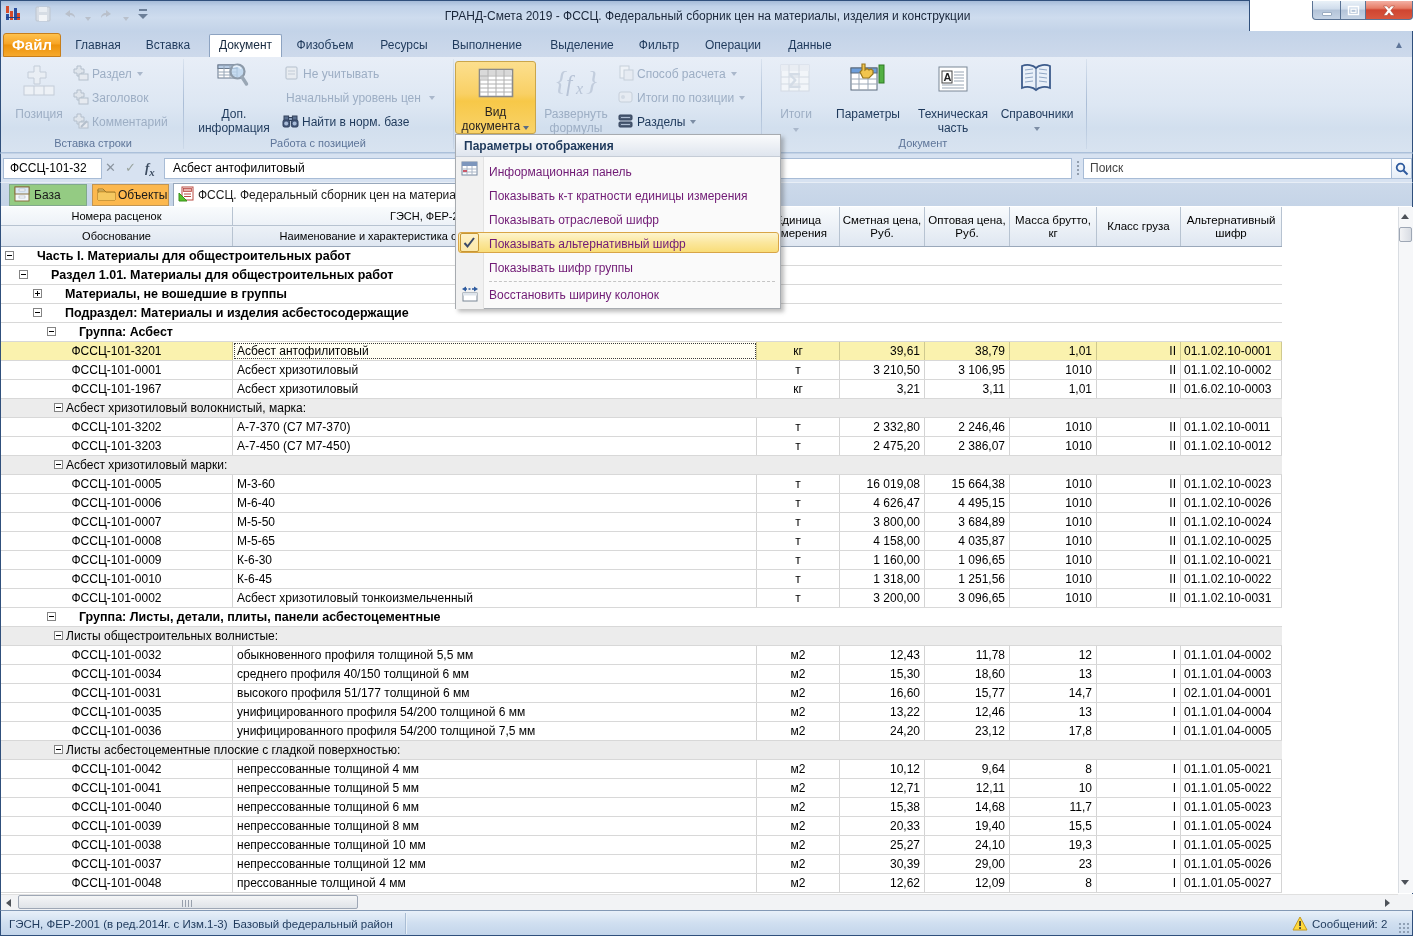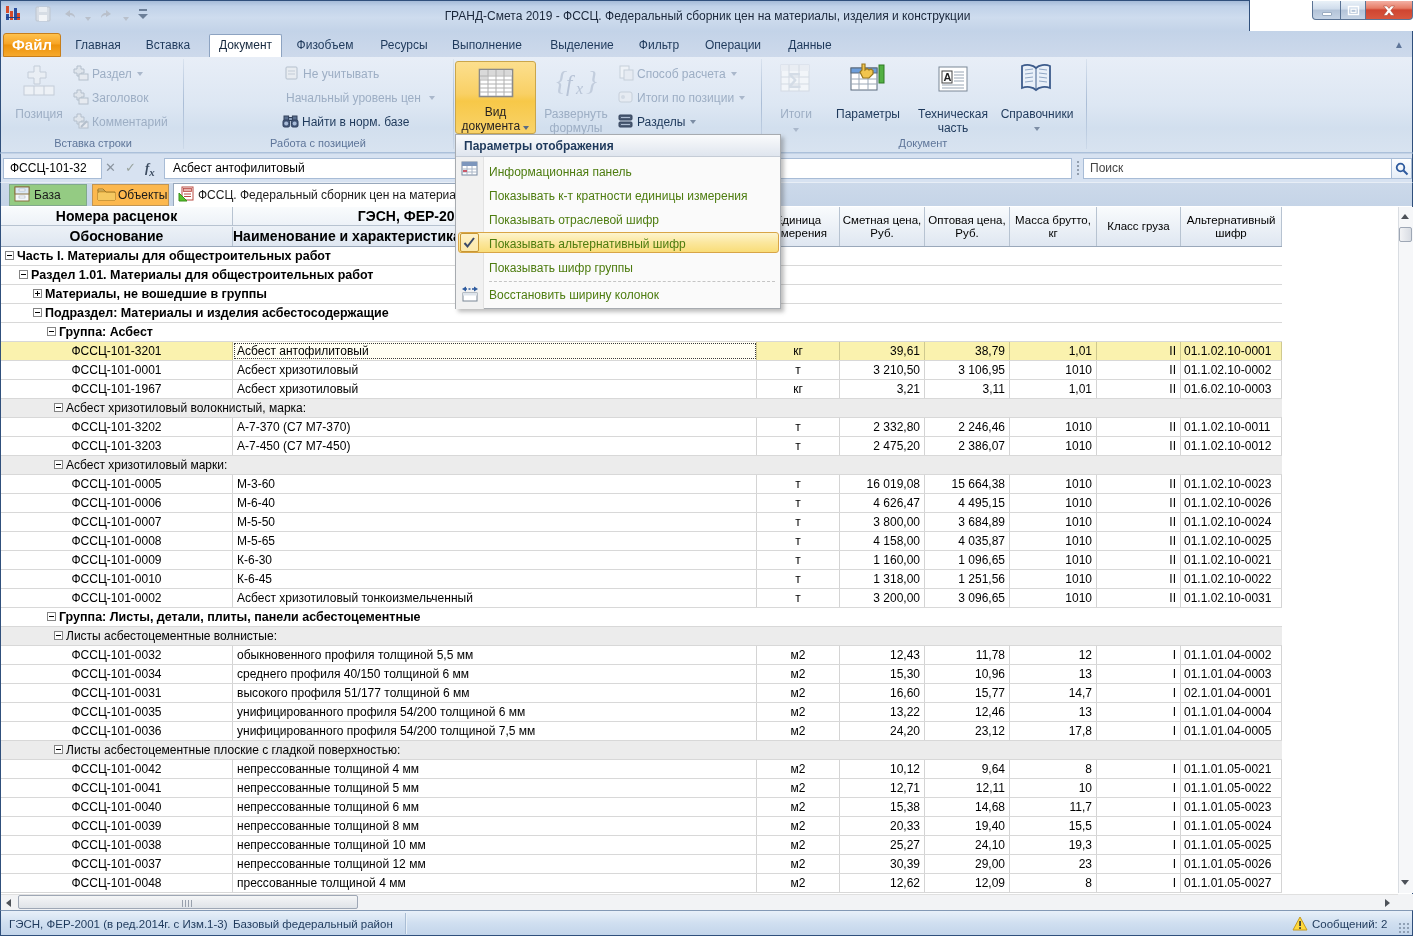--- a/index.html
+++ b/index.html
@@ -62,29 +62,29 @@
 .strip-btn{position:absolute;top:1px;height:22px;font-size:12px;line-height:20px;color:#1a1a1a;border:1px solid #98a8bc;}
 #btn-baza{left:8px;width:78px;background:#94cb83;border-color:#81a98c;padding-left:4px;}
 #btn-obj{left:91px;width:77px;background:#fcb84e;border-color:#c19553;padding-left:4px;}
 #dtab{position:absolute;left:172px;top:0px;width:450px;height:24px;background:#fff;border:1px solid #98a8bc;border-bottom:none;font-size:12px;line-height:22px;color:#1a1a1a;padding-left:4px;white-space:nowrap;overflow:hidden;}
 
 #docarea{position:absolute;left:0;top:206px;width:1413px;height:704px;background:#fff;border-left:1px solid #30507c;border-right:1px solid #30507c;}
 
 #thead{position:absolute;left:0;top:1px;width:1281px;height:40px;
  background:linear-gradient(180deg,#f9fbfd 0,#ecf1f7 50%,#dfe7f1 100%);border-bottom:1px solid #9aa8ba;}
 .hc{position:absolute;top:0;height:39px;border-right:1px solid #b7c3d1;color:#000;font-size:11.5px;text-align:center;display:flex;align-items:center;justify-content:center;line-height:13px;}
-.hc2{position:absolute;height:19px;border-right:1px solid #b7c3d1;color:#000;font-size:14px;text-align:center;line-height:19px;overflow:hidden;white-space:nowrap;font-weight:bold;}
+.hc2{position:absolute;height:19px;border-right:1px solid #b7c3d1;color:#000;font-size:11px;text-align:center;line-height:19px;overflow:hidden;white-space:nowrap;}
 
 .trow{position:absolute;left:0;width:1281px;height:19px;border-bottom:1px solid #d8d8d8;background:#fff;}
 .grow2{background:#ececec;}
 .trow .pm{position:absolute;top:4px;width:9px;height:9px;border:1px solid #848484;background:#fff;}
 .pmh{position:absolute;left:1px;top:3px;width:5px;height:1px;background:#000;}
 .pmv{position:absolute;left:3px;top:1px;width:1px;height:5px;background:#000;}
 .gtext{position:absolute;top:0;line-height:18px;font-size:12px;color:#000;white-space:nowrap;}
-.grow1 .gtext{font-weight:bold;font-size:12.5px;}
+.grow1 .gtext{font-weight:bold;font-size:12.5px;margin-left:20px;}
 .drow .c{position:absolute;top:0;height:18px;line-height:18px;font-size:12px;color:#000;white-space:nowrap;overflow:hidden;border-right:1px solid #d4d4d4;}
 .selr{background:#faf2ae;}
 .selr .c{border-right-color:#cfc98f;}
 #focuscell{outline:1px dotted #3a3a3a;outline-offset:-2px;background:#fffef2;}
 
 
 #vscroll{position:absolute;left:1397px;top:1px;width:15px;height:686px;background:#f6f7f9;border-left:1px solid #d9dde2;}
 #vthumb{position:absolute;left:1398px;top:21px;width:13px;height:15px;background:linear-gradient(90deg,#f2f3f5,#d8dce3);border:1px solid #9ea7b5;border-radius:2px;}
 .sarr{position:absolute;width:0;height:0;}
 #hscroll{position:absolute;left:0;top:688px;width:1397px;height:16px;background:#f2f3f5;border-top:1px solid #e0e0e0;}
@@ -99,21 +99,21 @@
  font-size:11.5px;color:#1e395b;}
 .stxt{position:absolute;top:5px;line-height:16px;}
 .ssep{position:absolute;top:2px;width:1px;height:21px;background:#a9bdd4;box-shadow:1px 0 0 #e8f0f8;}
 
 #menu{position:absolute;left:455px;top:134px;width:326px;height:175px;background:#fafafa;
  border:1px solid #a7abb0;box-shadow:3px 3px 4px rgba(70,70,70,.35);}
 #menuhdr{position:absolute;left:0;top:0;width:324px;height:22px;
  background:linear-gradient(180deg,#fafbfc 0,#dfe5ee 100%);border-bottom:1px solid #c5ccd6;
  font-weight:bold;color:#1e395b;font-size:12px;line-height:22px;padding-left:8px;}
 #menustrip{position:absolute;left:0;top:22px;width:28px;height:152px;background:#f1f1f1;border-right:1px solid #e2e2e2;}
-.mi{position:absolute;left:33px;height:24px;line-height:24px;font-size:12px;color:#4d7c0f;white-space:nowrap;}
+.mi{position:absolute;left:33px;height:24px;line-height:24px;font-size:12px;color:#701a75;white-space:nowrap;}
 #mhl{position:absolute;left:2px;top:97px;width:321px;height:21px;border:1px solid #d8a547;border-radius:3px;
  background:linear-gradient(180deg,#fdf5ce 0,#fbe79e 50%,#f9dd78 100%);}
 #mchk{position:absolute;left:4px;top:98px;width:19px;height:19px;border:1px solid #c79633;border-radius:2px;background:rgba(255,240,200,.6);}
 .msep{position:absolute;left:33px;top:146px;width:286px;border-top:1px dashed #c5c5c5;}
 .micon{position:absolute;left:5px;}
 .c0{left:0px;width:232px;}.c1{left:232px;width:524px;}.c2{left:756px;width:83px;}.c3{left:839px;width:85px;}.c4{left:924px;width:85px;}.c5{left:1009px;width:87px;}.c6{left:1096px;width:84px;}.c7{left:1180px;width:101px;}.c0{text-align:center;}.c1{padding-left:4px;}.c2{text-align:center;}.c3,.c4,.c5,.c6{text-align:right;padding-right:4px;}.c7{padding-left:3px;}</style></head><body>
 <div id="titlebar">
     <span class="abs" style="left:4px;top:4px"><svg width="16" height="16" viewBox="0 0 16 16">
         <rect x="1" y="9" width="3" height="6" fill="#2b50a0"></rect>
         <rect x="1" y="1" width="3" height="7" fill="#d44a2a"></rect>
@@ -198,20 +198,34 @@
       </svg>Раздел<span class="dda"></span></div>
     <div class="smallbtn dis" style="left:72px;top:30px"><svg width="16" height="16" viewBox="0 0 16 16">
         <path d="M4 1 h4 v3 h3 v4 h-3 v3 h-4 v-3 h-3 v-4 h3 z" fill="#dfe5ec" stroke="#b4bfcc"></path>
         <rect x="6" y="9" width="9" height="6" fill="#e6eaf0" stroke="#b4bfcc"></rect>
       </svg>Заголовок</div>
     <div class="smallbtn dis" style="left:72px;top:54px"><svg width="16" height="16" viewBox="0 0 16 16">
         <path d="M4 1 h4 v3 h3 v4 h-3 v3 h-4 v-3 h-3 v-4 h3 z" fill="#dfe5ec" stroke="#b4bfcc"></path>
         <rect x="6" y="9" width="9" height="6" fill="#e6eaf0" stroke="#b4bfcc"></rect>
         <line x1="8" y1="14" x2="14" y2="8" stroke="#b4bfcc" stroke-width="2"></line>
       </svg>Комментарий</div>
+    <div class="bigbtn" style="left:195px;width:76px">
+      <div style="height:44px;padding-top:2px"><svg width="34" height="32" viewBox="0 0 34 32">
+          <rect x="1" y="2" width="19" height="13" fill="#fff" stroke="#6a7a8d"></rect>
+          <rect x="1" y="2" width="19" height="3.5" fill="#b8cce4" stroke="#6a7a8d"></rect>
+          <line x1="7" y1="2" x2="7" y2="15" stroke="#97a6b6"></line>
+          <line x1="13" y1="2" x2="13" y2="15" stroke="#97a6b6"></line>
+          <line x1="1" y1="9" x2="20" y2="9" stroke="#97a6b6"></line>
+          <line x1="1" y1="12" x2="20" y2="12" stroke="#97a6b6"></line>
+          <circle cx="20.5" cy="8.5" r="7" fill="rgba(186,212,238,.8)" stroke="#8d9aa8" stroke-width="2.2"></circle>
+          <path d="M25 14 L29.5 21" stroke="#9aa7b5" stroke-width="3.4" stroke-linecap="round"></path>
+          <path d="M16 4.5 A 5 5 0 0 1 24 6" fill="none" stroke="#e8f1fa" stroke-width="1.6"></path>
+        </svg></div>
+      <div class="blab">Доп.<br>информация</div>
+    </div>
     <div class="smallbtn dis" style="left:283px;top:6px"><svg width="16" height="16" viewBox="0 0 16 16">
         <rect x="2" y="2" width="11" height="12" rx="1" fill="#e8ecf1" stroke="#b4bfcc"></rect>
         <line x1="4" y1="6" x2="11" y2="6" stroke="#c3ccd7"></line>
         <line x1="4" y1="9" x2="11" y2="9" stroke="#c3ccd7"></line>
       </svg>Не учитывать</div>
     <div class="smallbtn dis" style="left:285px;top:30px">Начальный уровень цен<span class="dda" style="margin-left:8px"></span></div>
     <div class="smallbtn" style="left:281px;top:54px"><svg width="17" height="16" viewBox="0 0 17 16">
         <rect x="2" y="3" width="4.6" height="5" fill="#5a6f8f" stroke="#32425c"></rect>
         <rect x="10.4" y="3" width="4.6" height="5" fill="#5a6f8f" stroke="#32425c"></rect>
         <rect x="6.6" y="4.5" width="3.8" height="3" fill="#8fa3c0" stroke="#32425c"></rect>
@@ -540,38 +554,38 @@
 <div class="trow grow1" style="top:402px">
       <span class="pm" style="left:46px">
         <span class="pmh"></span>
       </span>
       <span class="gtext" style="left:58px">Группа: Листы, детали, плиты, панели асбестоцементные</span>
     </div>
 <div class="trow grow2" style="top:421px">
       <span class="pm" style="left:53px">
         <span class="pmh"></span>
       </span>
-      <span class="gtext" style="left:65px">Листы асбестоцементные волнистые:</span>
+      <span class="gtext" style="left:65px">Листы общестроительных волнистые:</span>
     </div>
 <div class="trow drow" style="top:440px">
       <span class="c c0">ФССЦ-101-0032</span>
       <span class="c c1">обыкновенного профиля толщиной 5,5 мм</span>
       <span class="c c2">м2</span>
       <span class="c c3">12,43</span>
       <span class="c c4">11,78</span>
       <span class="c c5">12</span>
       <span class="c c6">I</span>
       <span class="c c7">01.1.01.04-0002</span>
     </div>
 <div class="trow drow" style="top:459px">
       <span class="c c0">ФССЦ-101-0034</span>
       <span class="c c1">среднего профиля 40/150 толщиной 6 мм</span>
       <span class="c c2">м2</span>
       <span class="c c3">15,30</span>
-      <span class="c c4">10,96</span>
+      <span class="c c4">18,60</span>
       <span class="c c5">13</span>
       <span class="c c6">I</span>
       <span class="c c7">01.1.01.04-0003</span>
     </div>
 <div class="trow drow" style="top:478px">
       <span class="c c0">ФССЦ-101-0031</span>
       <span class="c c1">высокого профиля 51/177 толщиной 6 мм</span>
       <span class="c c2">м2</span>
       <span class="c c3">16,60</span>
       <span class="c c4">15,77</span>

